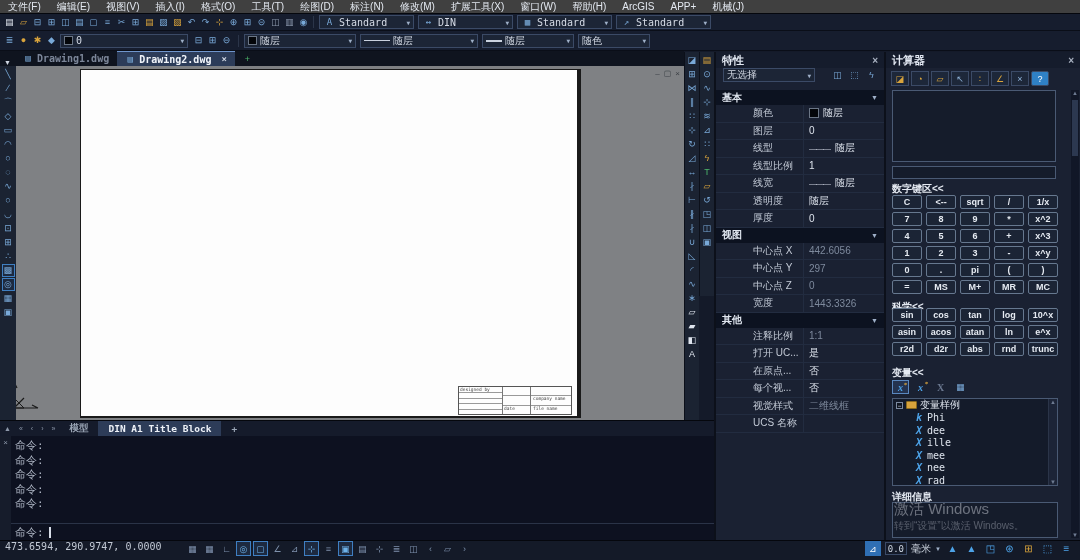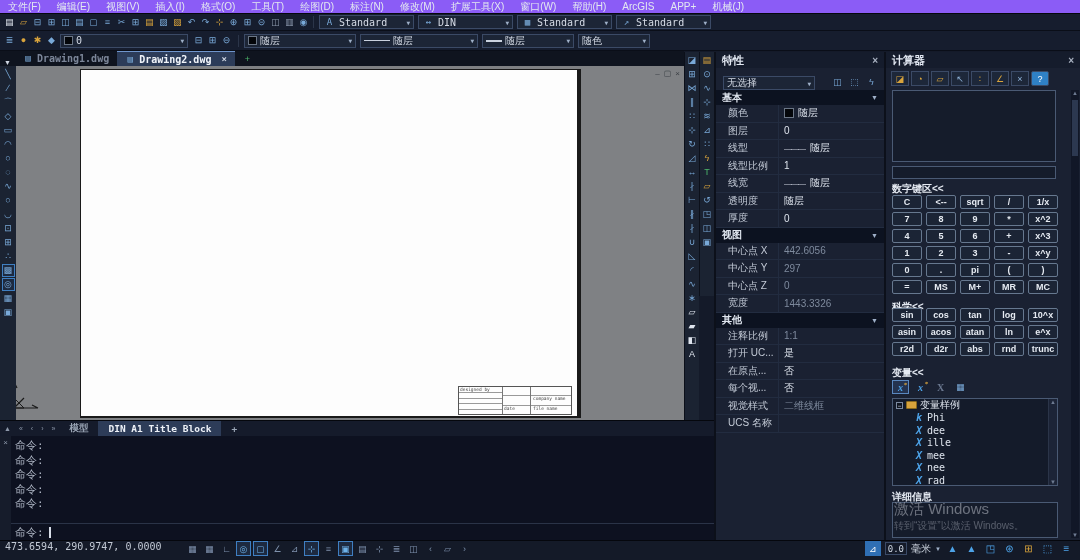--- a/index.html
+++ b/index.html
@@ -8,21 +8,21 @@
   .abs { position:absolute; }
 
   
   .ic { display:inline-flex; align-items:center; justify-content:center;
         width:13px; height:13px; font-size:9px; line-height:1; color:#79a9d8; flex:none; }
   .ic[data-tint="y"]{color:#d9a43c} .ic[data-tint="w"]{color:#dfe5ee}
   .ic[data-tint="g"]{color:#8d9aae} .ic[data-tint="gr"]{color:#4db56b} .ic[data-tint="b"]{color:#79a9d8}
   .sep { width:1px; height:12px; background:#2b3549; margin:0 3px; flex:none; }
 
   
-  #menubar { left:0; top:0; width:1080px; height:14px; background:#8b5cf6;
+  #menubar { left:0; top:0; width:1080px; height:14px; background:#404040;
     display:flex; align-items:center; border-bottom:1px solid #05070d; }
   #menubar .mi { padding:0 8px; font-size:10px; color:#e3e8f0; cursor:default; }
 
   
   #row2 { left:0; top:14px; width:1080px; height:17px; background:#161d2e;
     display:flex; align-items:center; padding-left:3px; border-bottom:1px solid #0a0e18; }
   #row3 { left:0; top:31px; width:1080px; height:20px; background:#161d2e;
     display:flex; align-items:center; padding-left:3px; border-bottom:1px solid #0a0e18; }
   .combo { display:inline-flex; align-items:center; height:14px; background:#1c2536;
     border:1px solid #3b4a66; font:10px "DejaVu Sans Mono", monospace; color:#d5dbe6;
@@ -70,26 +70,26 @@
   #vtb2 { left:699px; top:52px; width:15px; height:244px; }
 
   
   .panel { position:absolute; top:52px; height:488px; background:#1a2132; border-left:2px solid #0c101a; }
   .ptitle { height:16px; display:flex; align-items:center; padding:0 6px;
     font-size:11px; font-weight:bold; color:#e2e8f2; background:#151c2c; }
   .ptitle .close { margin-left:auto; color:#aab3c2; font-size:10px; }
 
   
   #props { left:714px; width:170px; }
-  #sel-row { height:22px; display:flex; align-items:flex-end; padding:0 5px; gap:3px; }
+  #sel-row { height:22px; display:flex; align-items:flex-start; padding:0 5px; gap:3px; }
   #sel-combo { width:92px; }
   .phead { height:15px; background:#0c1220; display:flex; align-items:center;
     padding:0 6px; font-size:10px; font-weight:bold; color:#dfe5ee; }
   .phead .arr { margin-left:auto; font-size:7px; color:#9fb0c8; }
-  .prow { height:17.5px; display:flex; border-bottom:1px solid #222c40; font-size:10px; }
+  .prow { height:17.5px; display:flex; border-bottom:1px solid #222c40; font-size:10px;padding-left:25px; }
   .prow .pl { width:62px; padding-left:12px; color:#c3cad6; display:flex; align-items:center; }
   .prow .pv { flex:1; border-left:1px solid #222c40; padding-left:5px; color:#dde3ec;
     display:flex; align-items:center; overflow:hidden; white-space:nowrap; }
   .prow .pv.dim { color:#7e8a9d; }
   .prow .pv[data-p="swatch"]::before { content:""; width:8px; height:8px; background:#04060a;
     border:1px solid #6b7686; margin-right:4px; flex:none; }
   .prow .pv[data-p="line"]::before { content:"———"; letter-spacing:-1px; font-size:8px;
     margin-right:5px; color:#cfd6e2; }
 
   

